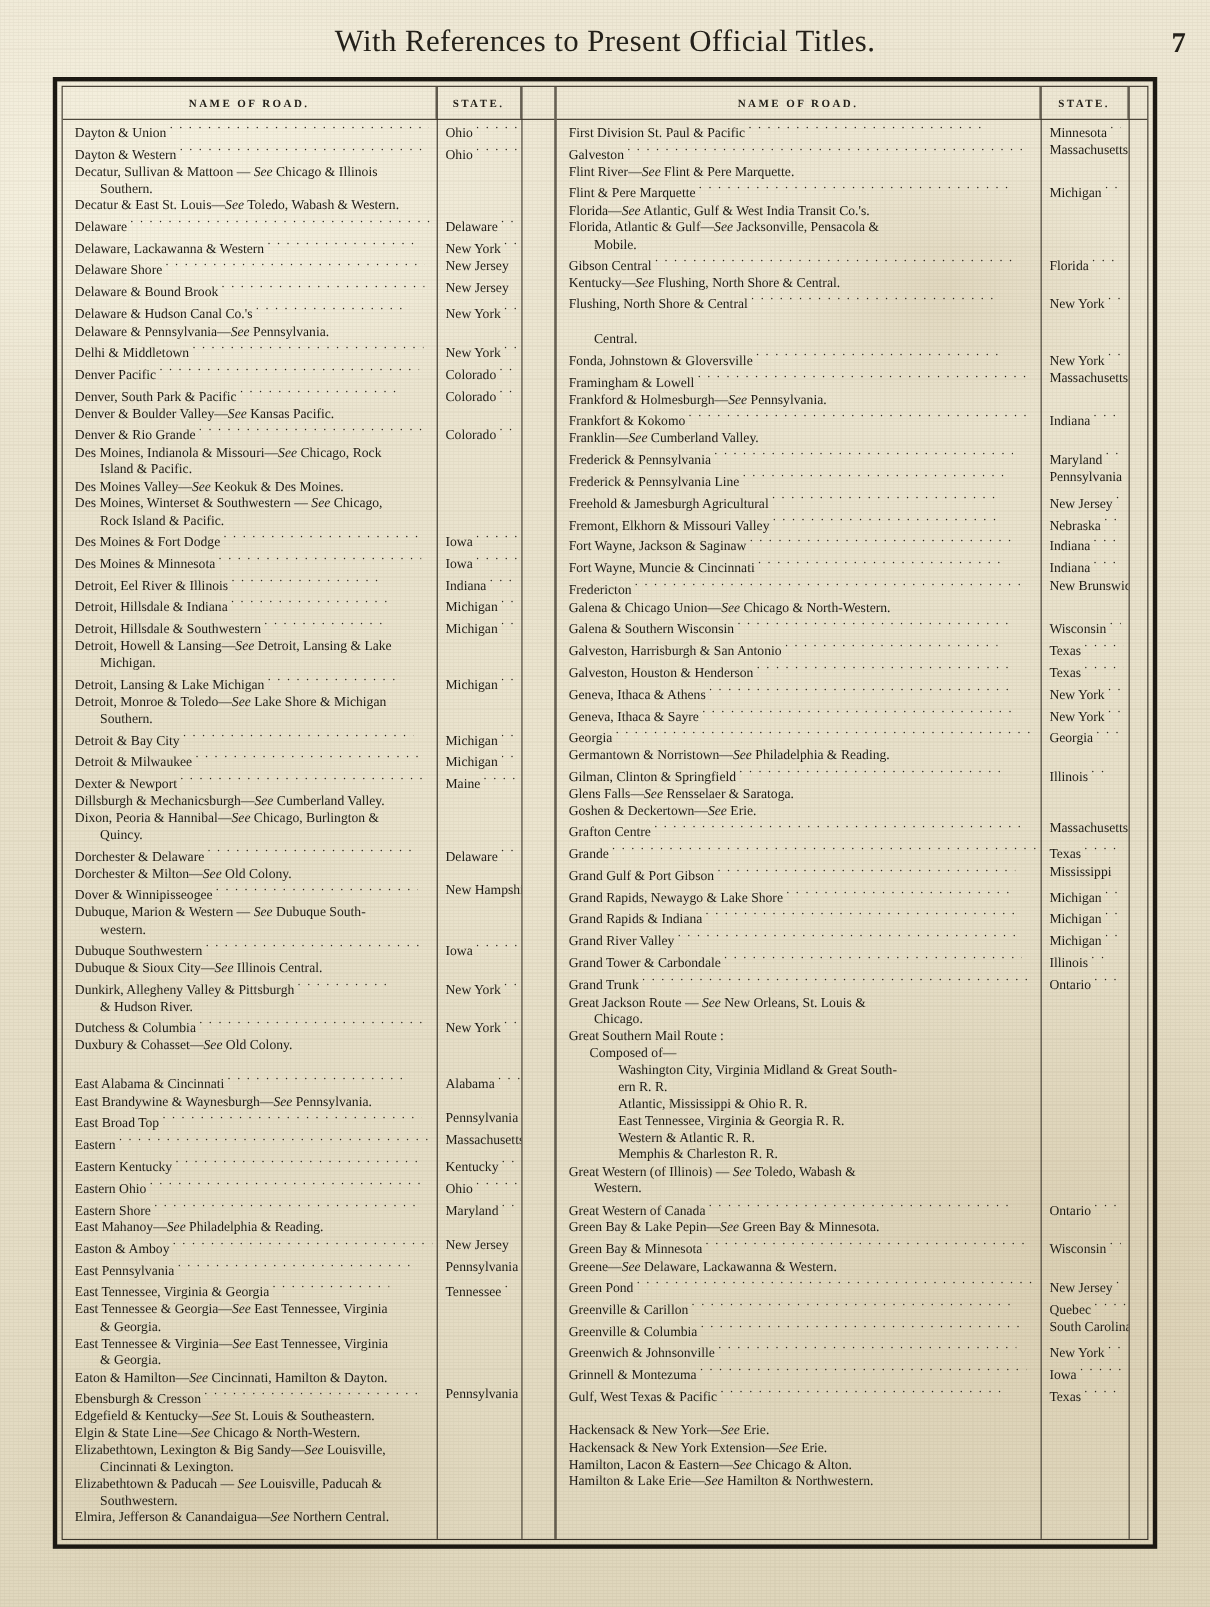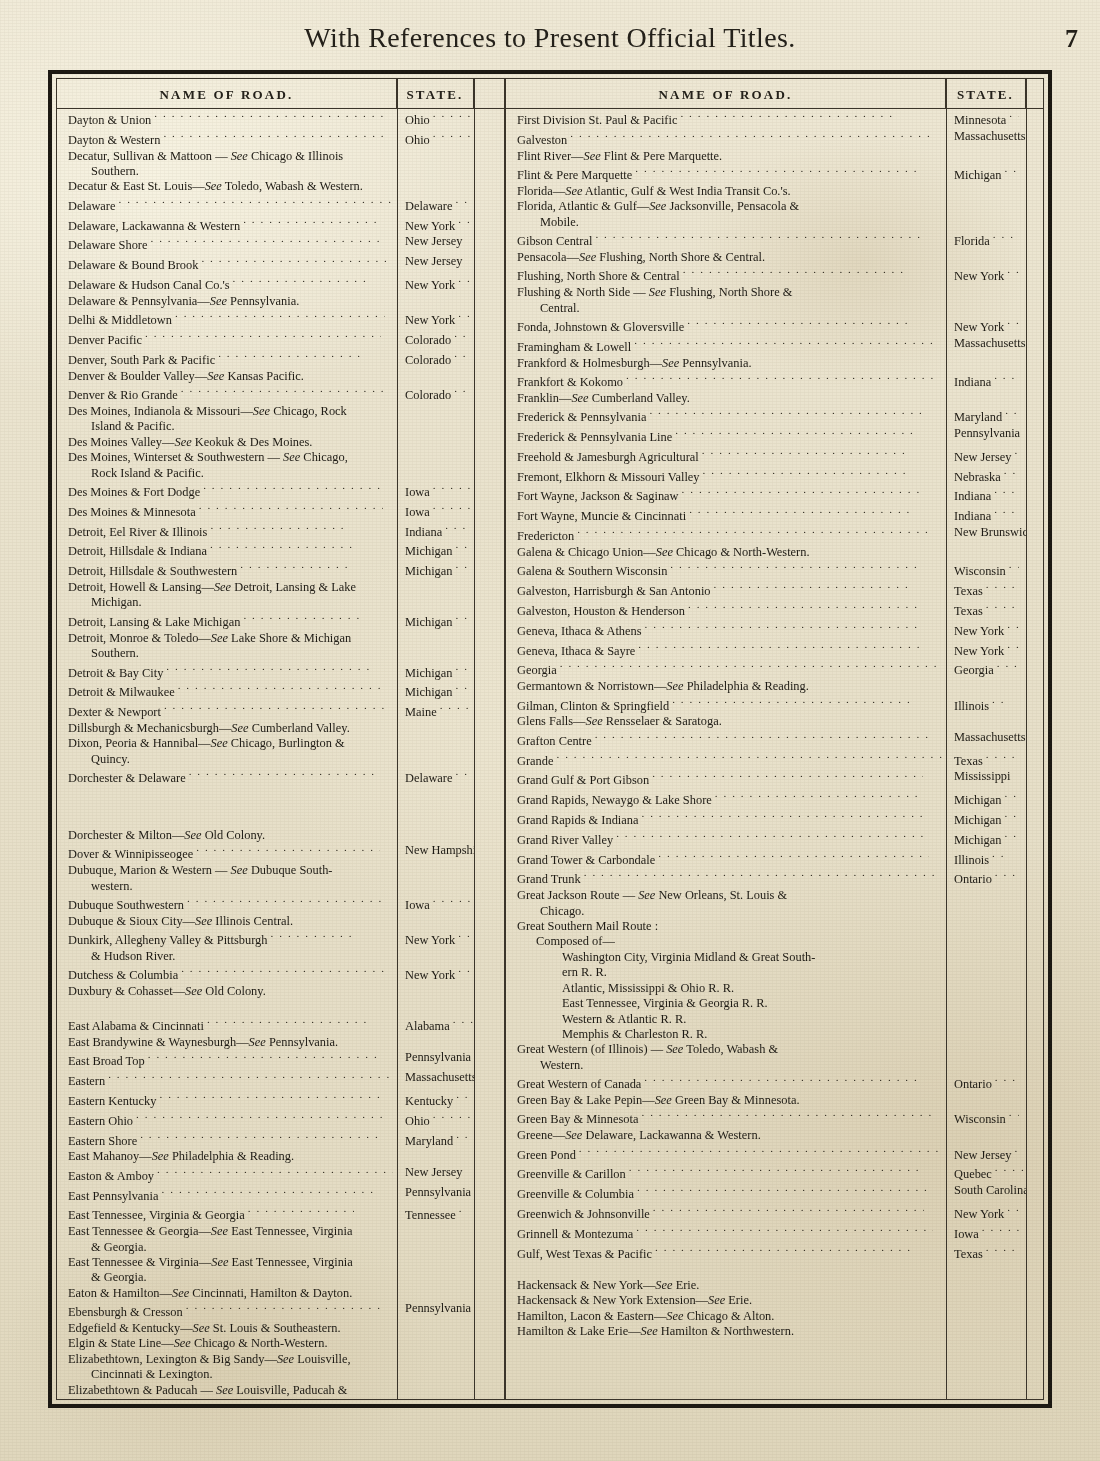--- a/index.html
+++ b/index.html
@@ -76,21 +76,21 @@
   }
   .half-right{flex:1;}
 
   
   .colhead{
     display:flex;height:30px;box-sizing:border-box;
     border-bottom:1px solid #3a342a;
   }
   .colhead .cell{
     display:flex;align-items:center;justify-content:center;
-    font-size:13px;letter-spacing:2.2px;font-weight:700;
+    font-size:10px;letter-spacing:2.2px;font-weight:700;
     color:#23201a;box-sizing:border-box;
     text-transform:uppercase;
     padding-top:2px;
   }
   .body-rows{position:relative;box-sizing:border-box;}
 
   
   .vrule{position:absolute;top:0;bottom:0;width:0;border-left:1px solid #3a342a;}
 
   .row{
@@ -340,21 +340,21 @@
               <div class="c-name ind1" style="width: 340px;"><span>Quincy.</span></div>
               <div class="c-state" style="width: 77px;">&nbsp;</div>
               <div class="c-pad" style="width: 30px;">&nbsp;</div>
             </div>
             <div class="row">
               <div class="c-name" style="width: 340px;"><span>Dorchester &amp; Delaware</span><span class="leader" style="width: 190.55px;">. . . . . . . . . . . . . . . . . . . . . . . . . . . . . . . . . . . . . . . . . . .</span></div>
               <div class="c-state" style="width: 77px;"><span>Delaware</span><span class="leader" style="width: 13.4px;">. . .</span></div>
               <div class="c-pad" style="width: 30px;">&nbsp;</div>
             </div>
             <div class="row">
-              <div class="c-name" style="width: 340px; margin-top: 41px;"><span>Dorchester &amp; Milton—</span><span class="see">See</span><span> Old Colony.</span></div>
+              <div class="c-name" style="width: 340px;"><span>Dorchester &amp; Milton—</span><span class="see">See</span><span> Old Colony.</span></div>
               <div class="c-state" style="width: 77px;">&nbsp;</div>
               <div class="c-pad" style="width: 30px;">&nbsp;</div>
             </div>
             <div class="row">
               <div class="c-name" style="width: 340px;"><span>Dover &amp; Winnipisseogee</span><span class="leader" style="width: 184.1px;">. . . . . . . . . . . . . . . . . . . . . . . . . . . . . . . . . . . . . . . . . .</span></div>
               <div class="c-state" style="width: 77px;"><span>New Hampshire</span><span class="leader" style="width: 0px;"></span></div>
               <div class="c-pad" style="width: 30px;">&nbsp;</div>
             </div>
             <div class="row">
               <div class="c-name" style="width: 340px;"><span>Dubuque, Marion &amp; Western — </span><span class="see">See</span><span> Dubuque South-</span></div>
@@ -569,31 +569,30 @@
               <div class="c-name ind1" style="width: 440px;"><span>Mobile.</span></div>
               <div class="c-state" style="width: 80px;">&nbsp;</div>
               <div class="c-pad" style="width: 25px;">&nbsp;</div>
             </div>
             <div class="row">
               <div class="c-name" style="width: 440px;"><span>Gibson Central</span><span class="leader" style="width: 329.25px;">. . . . . . . . . . . . . . . . . . . . . . . . . . . . . . . . . . . . . . . . . . . . . . . . . . . . . . . . . . . . . . . . . . . . . . . . . . .</span></div>
               <div class="c-state" style="width: 80px;"><span>Florida</span><span class="leader" style="width: 22.85px;">. . . . .</span></div>
               <div class="c-pad" style="width: 25px;">&nbsp;</div>
             </div>
             <div class="row">
-              <div class="c-name" style="width: 440px;"><span>Pensacola—</span><span class="see">See</span><span> Flushing, North Shore &amp; Central.</span></div>
+              <div class="c-name" style="width: 440px;"><span>Kentucky—</span><span class="see">See</span><span> Flushing, North Shore &amp; Central.</span></div>
               <div class="c-state" style="width: 80px;">&nbsp;</div>
               <div class="c-pad" style="width: 25px;">&nbsp;</div>
             </div>
             <div class="row">
               <div class="c-name" style="width: 440px;"><span>Flushing, North Shore &amp; Central</span><span class="leader" style="width: 226.05px;">. . . . . . . . . . . . . . . . . . . . . . . . . . . . . . . . . . . . . . . . . . . . . . . . . . .</span></div>
               <div class="c-state" style="width: 80px;"><span>New York</span><span class="leader" style="width: 16.4px;">. . . .</span></div>
               <div class="c-pad" style="width: 25px;">&nbsp;</div>
             </div>
             <div class="row">
-              <div class="c-name" style="width: 440px;"><span>Flushing &amp; North Side — </span><span class="see">See</span><span> Flushing, North Shore &amp;</span></div>
               <div class="c-state" style="width: 80px;">&nbsp;</div>
               <div class="c-pad" style="width: 25px;">&nbsp;</div>
             </div>
             <div class="row">
               <div class="c-name ind1" style="width: 440px;"><span>Central.</span></div>
               <div class="c-state" style="width: 80px;">&nbsp;</div>
               <div class="c-pad" style="width: 25px;">&nbsp;</div>
             </div>
             <div class="row">
               <div class="c-name" style="width: 440px;"><span>Fonda, Johnstown &amp; Gloversville</span><span class="leader" style="width: 226.05px;">. . . . . . . . . . . . . . . . . . . . . . . . . . . . . . . . . . . . . . . . . . . . . . . . . . .</span></div>
@@ -695,20 +694,25 @@
               <div class="c-state" style="width: 80px;">&nbsp;</div>
               <div class="c-pad" style="width: 25px;">&nbsp;</div>
             </div>
             <div class="row">
               <div class="c-name" style="width: 440px;"><span>Gilman, Clinton &amp; Springfield</span><span class="leader" style="width: 238.95px;">. . . . . . . . . . . . . . . . . . . . . . . . . . . . . . . . . . . . . . . . . . . . . . . . . . . . . .</span></div>
               <div class="c-state" style="width: 80px;"><span>Illinois</span><span class="leader" style="width: 16.4px;">. . . .</span></div>
               <div class="c-pad" style="width: 25px;">&nbsp;</div>
             </div>
             <div class="row">
               <div class="c-name" style="width: 440px;"><span>Glens Falls—</span><span class="see">See</span><span> Rensselaer &amp; Saratoga.</span></div>
+              <div class="c-state" style="width: 80px;">&nbsp;</div>
+              <div class="c-pad" style="width: 25px;">&nbsp;</div>
+            </div>
+            <div class="row">
+              <div class="c-name" style="width: 440px;"><span>Goshen &amp; Deckertown—</span><span class="see">See</span><span> Erie.</span></div>
               <div class="c-state" style="width: 80px;">&nbsp;</div>
               <div class="c-pad" style="width: 25px;">&nbsp;</div>
             </div>
             <div class="row">
               <div class="c-name" style="width: 440px;"><span>Grafton Centre</span><span class="leader" style="width: 335.7px;">. . . . . . . . . . . . . . . . . . . . . . . . . . . . . . . . . . . . . . . . . . . . . . . . . . . . . . . . . . . . . . . . . . . . . . . . . . . .</span></div>
               <div class="c-state" style="width: 80px;"><span>Massachusetts</span><span class="leader" style="width: 0px;"></span></div>
               <div class="c-pad" style="width: 25px;">&nbsp;</div>
             </div>
             <div class="row">
               <div class="c-name" style="width: 440px;"><span>Grande</span><span class="leader" style="width: 387.3px;">. . . . . . . . . . . . . . . . . . . . . . . . . . . . . . . . . . . . . . . . . . . . . . . . . . . . . . . . . . . . . . . . . . . . . . . . . . . . . . . . . . . . . . . .</span></div>

